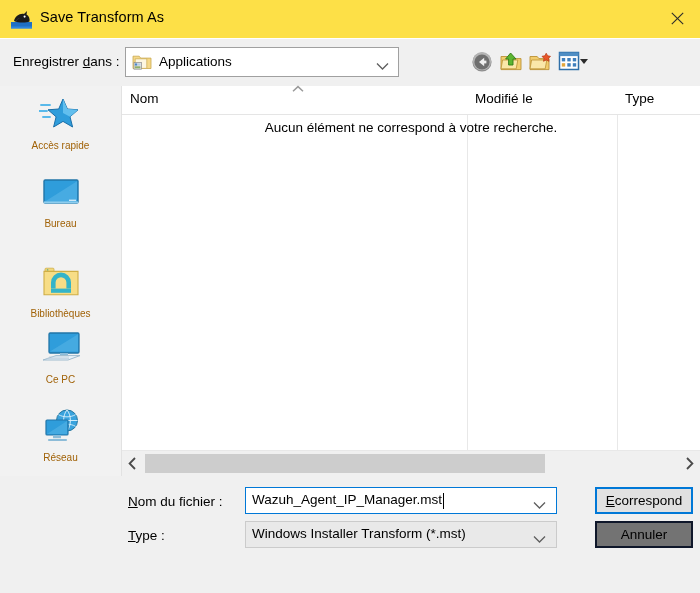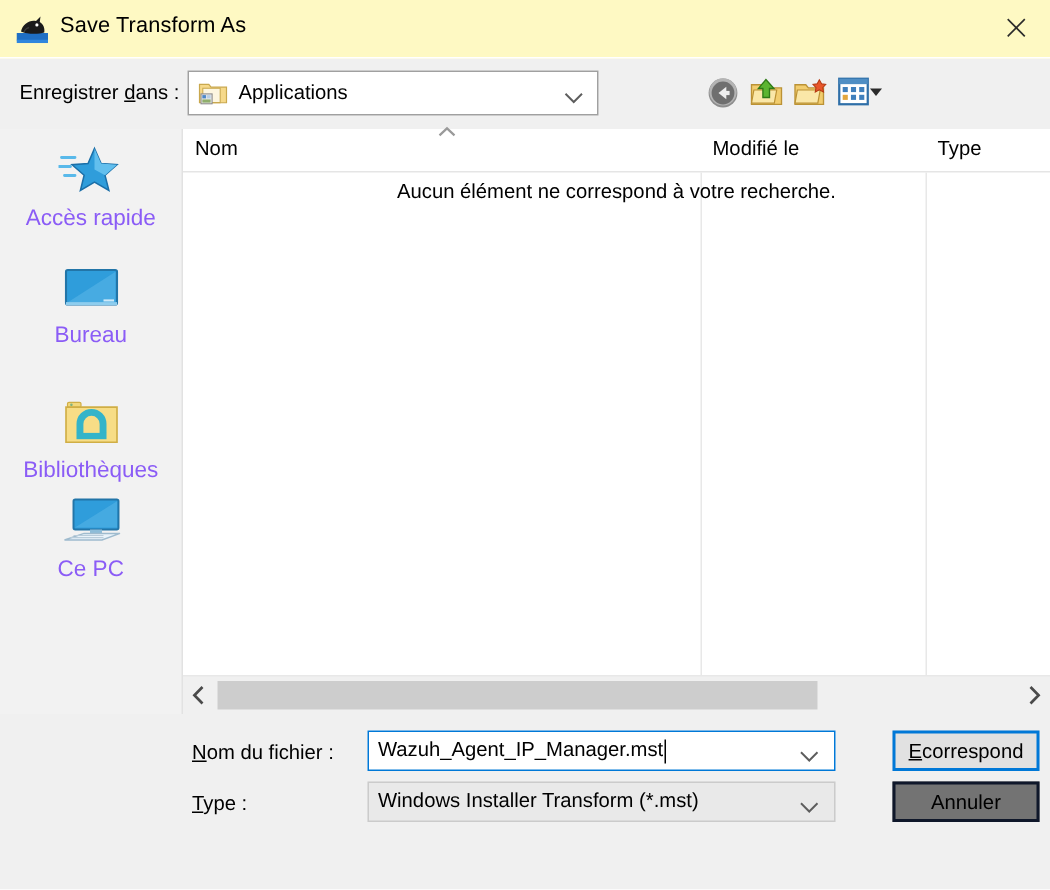--- a/index.html
+++ b/index.html
@@ -18,21 +18,21 @@
     background: #f0f0f0;
     overflow: hidden;
     box-sizing: border-box;
   }
 
   
   .titlebar {
     position: absolute;
     left: 0; top: 0;
     width: 700px; height: 38px;
-    background: #fef9c3;
+    background: #fde047;
     border-bottom: 1px solid #ffffff;
   }
   .title-icon {
     position: absolute;
     left: 11px; top: 9px;
     width: 21px; height: 20px;
   }
   .title-text {
     position: absolute;
     left: 40px; top: 9px;
@@ -121,22 +121,22 @@
     text-align: center;
     cursor: default;
   }
   .place .pi {
     height: 46px;
     display: flex;
     align-items: center;
     justify-content: center;
   }
   .place .pl {
-    font-size: 15px;
-    color: #8b5cf6;
+    font-size: 10px;
+    color: #a16207;
     white-space: nowrap;
     line-height: 16px;
   }
 
   
   .filelist {
     position: absolute;
     left: 122px; top: 86px;
     width: 578px; height: 364px;
     background: #ffffff;
@@ -402,20 +402,34 @@
           <rect x="11" y="4" width="30" height="20" rx="1.2" fill="#2f9ddb" stroke="#2275a8" stroke-width="1.3"></rect>
           <path d="M12 22.6 L40 5.2 L40 22.6 Z" fill="#5bb7e8" opacity="0.5"></path>
           <rect x="22" y="24" width="8" height="3" fill="#8dbcd8"></rect>
           <path d="M5 31 L18 26.6 H42 L30 31 Z" fill="#e9f3fa" stroke="#9fbbce" stroke-width="1"></path>
           <path d="M9 29.4 h22 M11 28 h20" stroke="#b9ccda" stroke-width="0.8"></path>
         </svg>
       </div>
       <div class="pl">Ce PC</div>
     </div>
 
+    <div class="place" style="top:318px;">
+      <div class="pi">
+        <svg width="46" height="40" viewBox="0 0 46 40">
+          <circle cx="29" cy="13.5" r="10.5" fill="#3aa3dd" stroke="#23769f" stroke-width="1"></circle>
+          <path d="M18.5 13.5 h21 M29 3 c4.5 5 4.5 16 0 21 M29 3 c-4.5 5 -4.5 16 0 21" stroke="#d9f0fb" stroke-width="0.95" fill="none"></path>
+          <path d="M20.3 7.6 c5.5 3 11.9 3 17.4 0 M20.3 19.4 c5.5 -3 11.9 -3 17.4 0" stroke="#d9f0fb" stroke-width="0.9" fill="none"></path>
+          <rect x="8" y="13" width="22" height="15" rx="1.1" fill="#2f9ddb" stroke="#2275a8" stroke-width="1.2"></rect>
+          <path d="M9 27 L29 14 L29 27 Z" fill="#5bb7e8" opacity="0.5"></path>
+          <rect x="15" y="28" width="8" height="3.2" fill="#8dbcd8"></rect>
+          <path d="M11 33 h17" stroke="#8dbcd8" stroke-width="2.2" stroke-linecap="round"></path>
+        </svg>
+      </div>
+      <div class="pl">Réseau</div>
+    </div>
   </div>
 
   <div class="filelist">
     <div class="col-div" style="left:345px;"></div>
     <div class="col-div" style="left:495px;"></div>
 
     <div class="col-header">
       <div class="col" style="left:0px; width:345px;">
         <span class="ct">Nom</span>
       </div>

